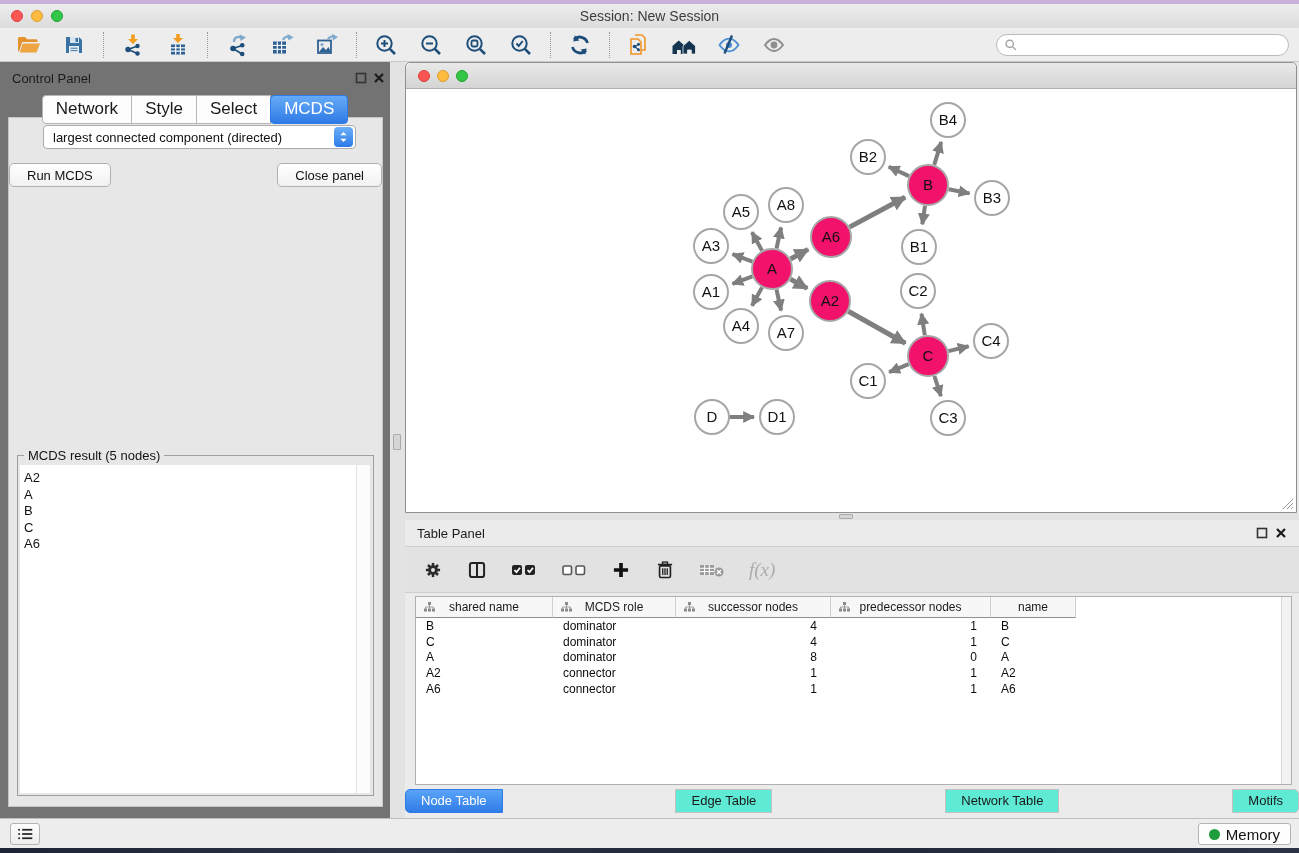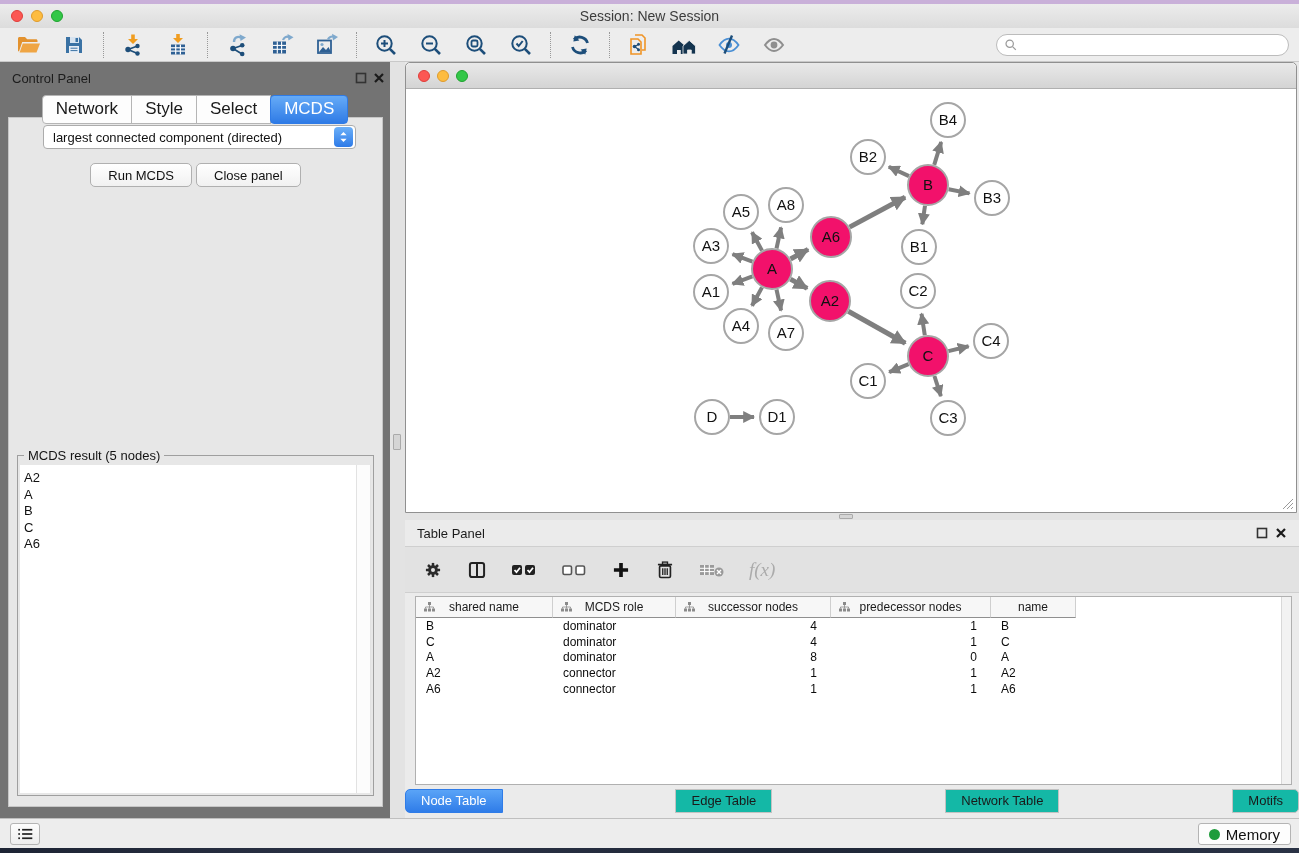--- a/index.html
+++ b/index.html
@@ -52,21 +52,21 @@
   .cp-tab:last-child { border-radius:0 4px 4px 0; }
   .cp-tab.active { background:linear-gradient(#66abf7,#2f7be6); color:#fff; border-color:#2f7be6; border-radius:4px; }
   .cp-content { position:absolute; left:8px; right:7px; top:55px; bottom:11px; background:#e7e7e7; border:1px solid #c6c6c6; }
   .opt-label { margin-top:17px; text-align:center; font-size:13px; color:#141414; }
   .dropdown { margin:7px 0 0 34px; width:313px; height:24px; background:#fff; border:1px solid #acacac;
     border-radius:4px; display:flex; align-items:center; cursor:pointer; }
   .dd-value { font-size:13px; color:#111; padding-left:9px; white-space:nowrap; }
   .dd-stepper { margin-left:auto; margin-right:2px; width:19px; height:20px; border-radius:4px;
     background:linear-gradient(#6cb0f8,#2d7ae8); display:flex; align-items:center; justify-content:center; }
   .dd-stepper svg { width:13px; height:18px; display:block; }
-  .cp-buttons { display:flex; justify-content:center; gap:4px; margin-top:14px; }
+  .cp-buttons { display:flex; justify-content:space-between; gap:4px; margin-top:14px; }
   .btn { height:24px; padding:0 17px; font-size:13px; color:#111; background:linear-gradient(#ffffff,#f1f1f1);
     border:1px solid #b0b0b0; border-radius:5px; cursor:pointer; font-family:"Liberation Sans", sans-serif; }
   .result-group { position:absolute; left:8px; right:8px; top:337px; bottom:10px; border:1px solid #9f9f9f; }
   .result-legend { position:absolute; top:-8px; left:6px; background:#e7e7e7; padding:0 4px; font-size:13px; color:#141414; }
   .result-list { position:absolute; left:2px; right:17px; top:9px; bottom:2px; background:#fff; overflow:hidden;
     padding:5px 0 0 4px; }
   .result-item { font-size:13px; color:#111; line-height:16.5px; cursor:default; }
   .result-scroll { position:absolute; right:2px; top:9px; bottom:2px; width:15px; background:#fcfcfc;
     border-left:1px solid #e2e2e2; border-right:1px solid #e2e2e2; }
 
@@ -117,21 +117,21 @@
   .th .col-ico svg { width:11px; height:10px; display:block; }
   .th-filler { flex:1; background:#fff; }
   .tp-tbody { position:absolute; left:0; right:10px; top:21px; bottom:0; overflow:hidden; }
   .tr { display:flex; height:15.7px; align-items:center; }
   .td { font-size:12px; color:#0c0c0c; flex:none; white-space:nowrap; overflow:hidden; }
   .td.left { padding-left:10px; text-align:left; }
   .td.right { padding-right:14px; text-align:right; }
   .tp-scroll { position:absolute; right:0; top:0; bottom:0; width:10px; background:#f2f2f2; border-left:1px solid #d8d8d8; }
 
   .tp-tabs { position:absolute; left:0; right:0; bottom:5px; display:flex; justify-content:space-between; }
-  .tp-tab { font-size:13px; color:#1a1a1a; background:#14b8a6; border:1px solid #c2c2c2; padding:3px 15px 4px;
+  .tp-tab { font-size:13px; color:#1a1a1a; background:#5eead4; border:1px solid #c2c2c2; padding:3px 15px 4px;
     margin-left:-1px; cursor:pointer; }
   .tp-tab:first-child { border-radius:5px 0 0 5px; margin-left:0; }
   .tp-tab:last-child { border-radius:0 5px 5px 0; }
   .tp-tab.active { background:linear-gradient(#5aa4f7,#2f7ce8); color:#fff; border-color:#2f7ce8; }
 
   
   .statusbar { position:absolute; left:0; top:818px; width:100%; height:30px; background:#ededed; border-top:1px solid #bfbfbf; }
   .status-btn { position:absolute; left:10px; top:4px; width:30px; height:22px; background:linear-gradient(#fdfdfd,#ededed);
     border:1px solid #b4b4b4; border-radius:3px; display:flex; align-items:center; justify-content:center; cursor:pointer; }
   .status-btn svg { width:17px; height:14px; display:block; }

